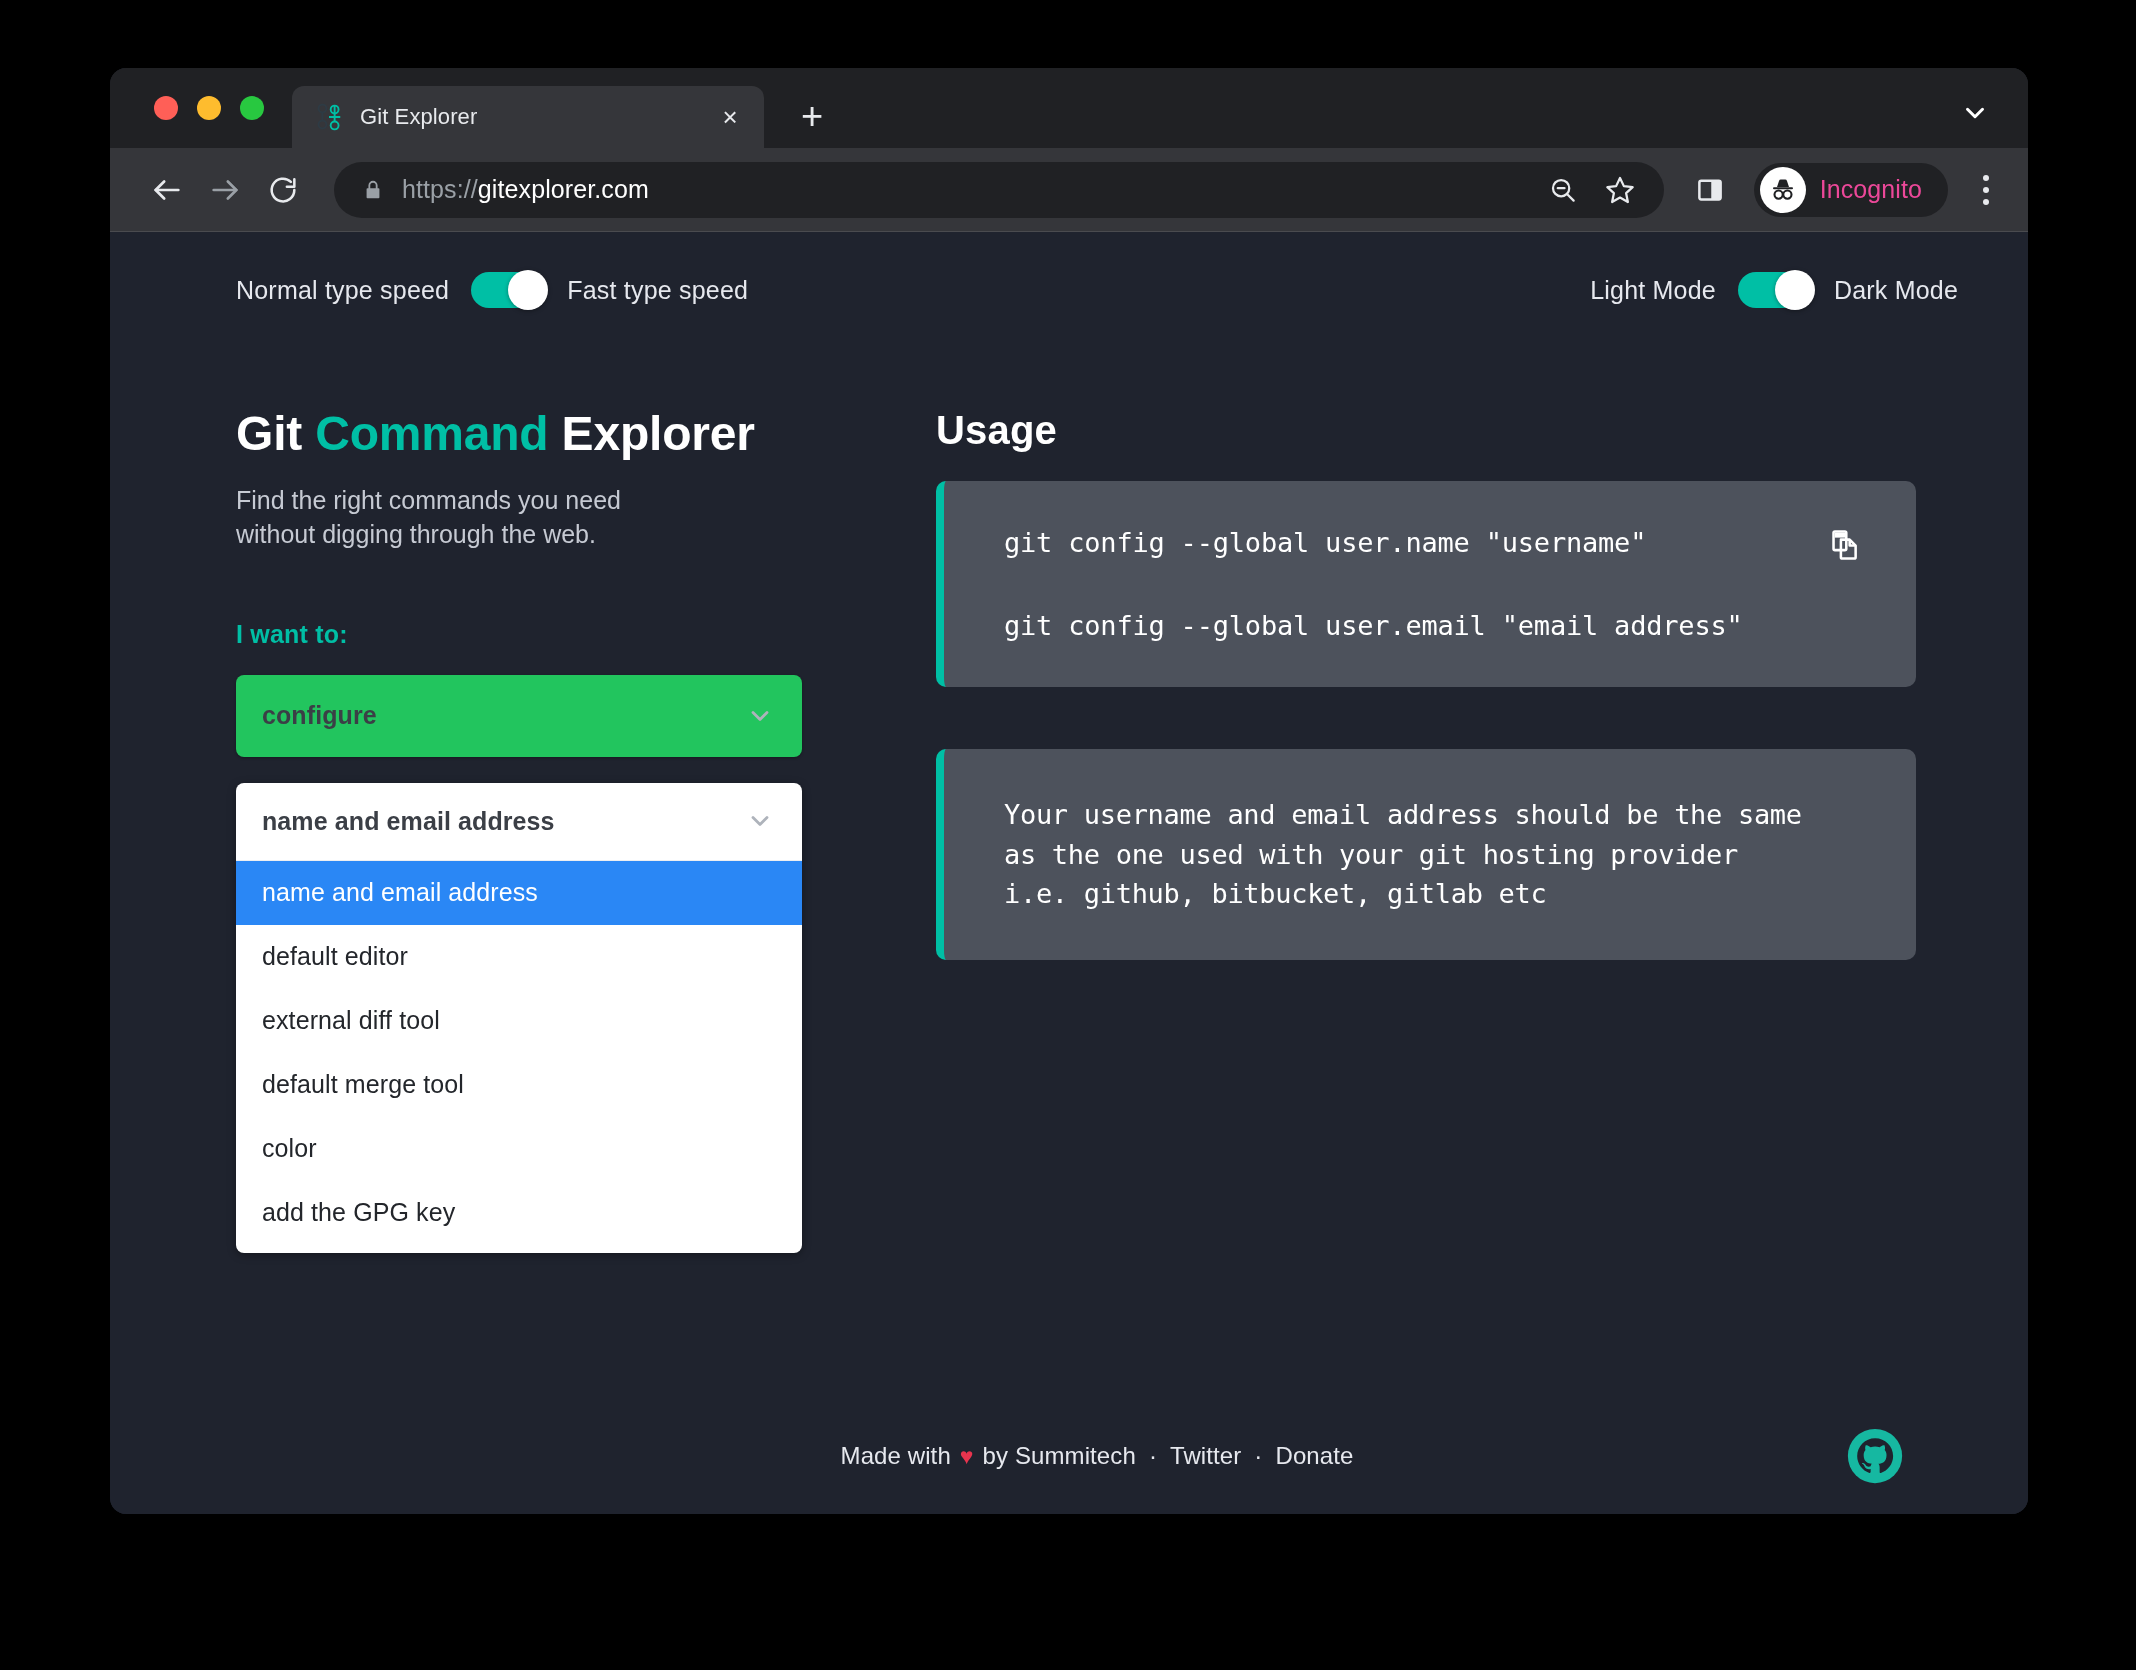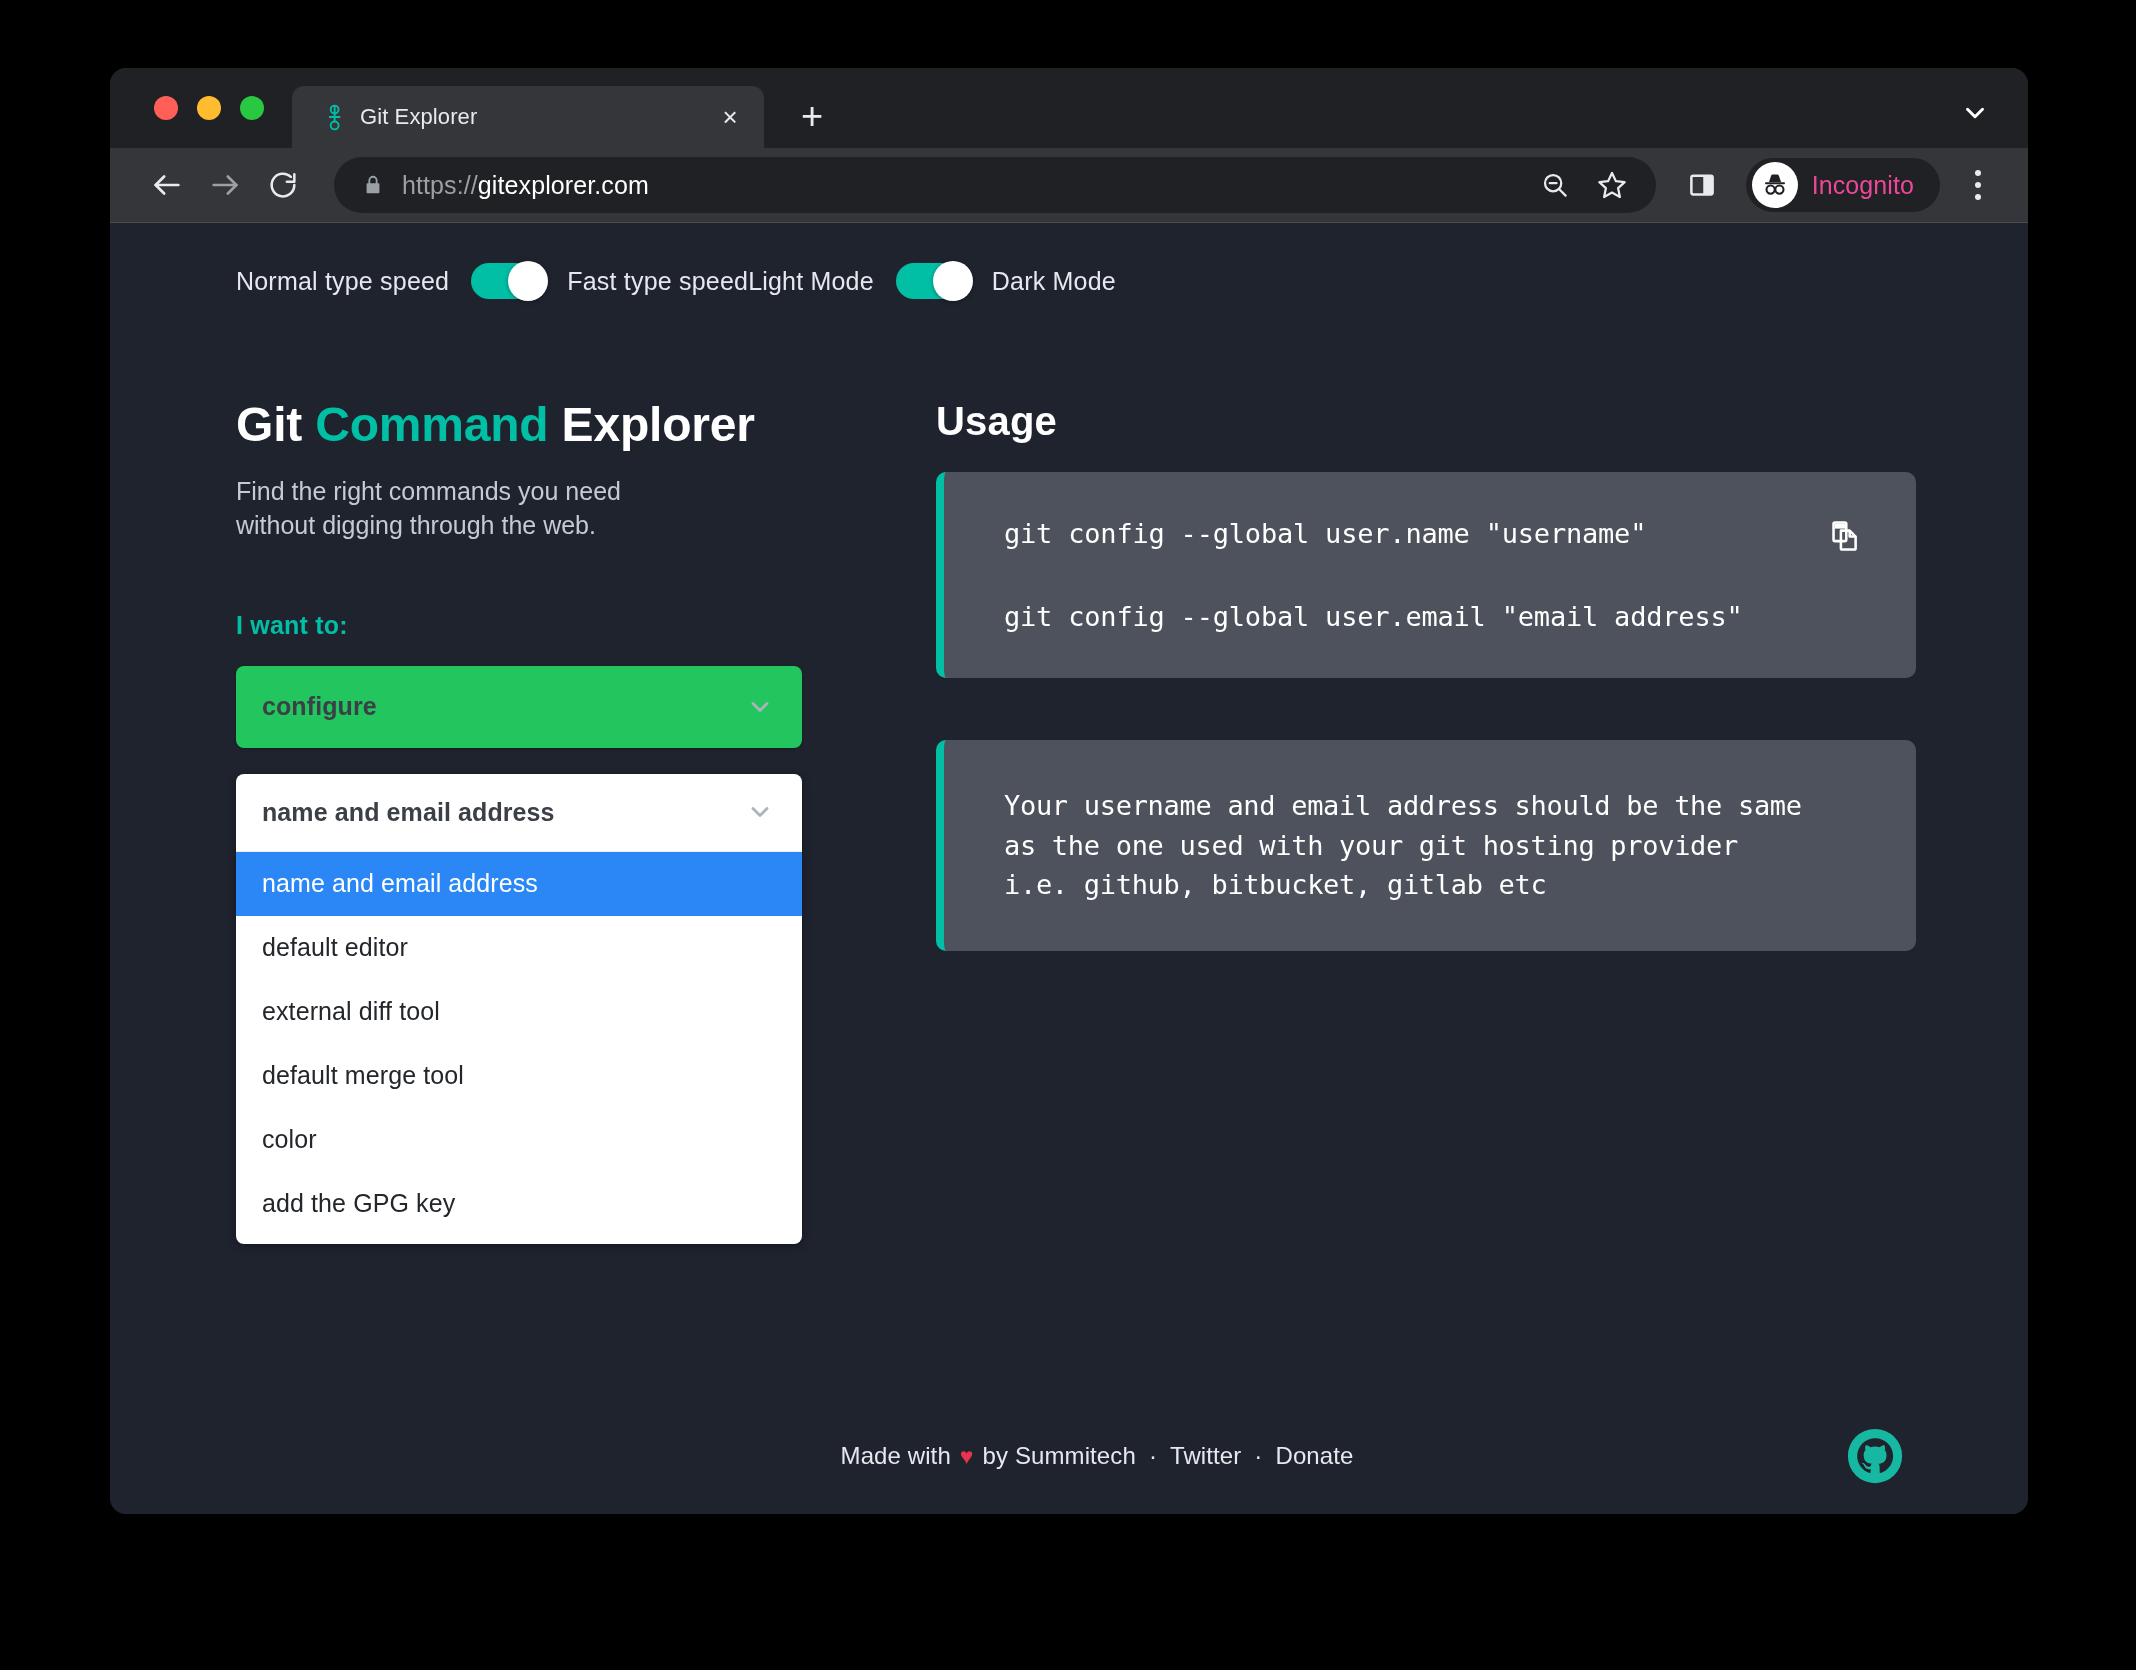--- a/index.html
+++ b/index.html
@@ -97,26 +97,26 @@
     position: absolute;
     right: 36px;
     bottom: 18px;
     width: 34px; height: 34px;
     display: flex; align-items: center; justify-content: center;
     color: #ffffff;
   }
 
   
   .toolbar {
-    height: 75px;
+    height: 84px;
     background: #35363a;
     display: flex;
     align-items: center;
     gap: 0;
-    padding: 0 26px 0 28px;
+    padding: 0 18px 0 28px;
     flex: 0 0 auto;
     border-bottom: 1px solid #4a4b4f;
   }
   .nav-btn {
     width: 58px; height: 58px;
     display: flex; align-items: center; justify-content: center;
     color: #e8eaed;
     flex: 0 0 auto;
   }
   .nav-btn.disabled { color: #9aa0a6; }
@@ -180,20 +180,21 @@
   
   .page {
     flex: 1 1 auto;
     background: #1f232e;
     position: relative;
     overflow: hidden;
   }
 
   .top-bar {
     display: flex;
+    justify-content: space-between;
     align-items: center;
     padding: 40px 70px 0 126px;
   }
   .toggle-group { display: flex; align-items: center; gap: 22px; }
   .toggle-label { color: #e6e8ee; font-size: 25px; letter-spacing: .2px; }
   .switch {
     width: 74px; height: 36px;
     border-radius: 18px;
     background: #00bfa5;
     position: relative;

